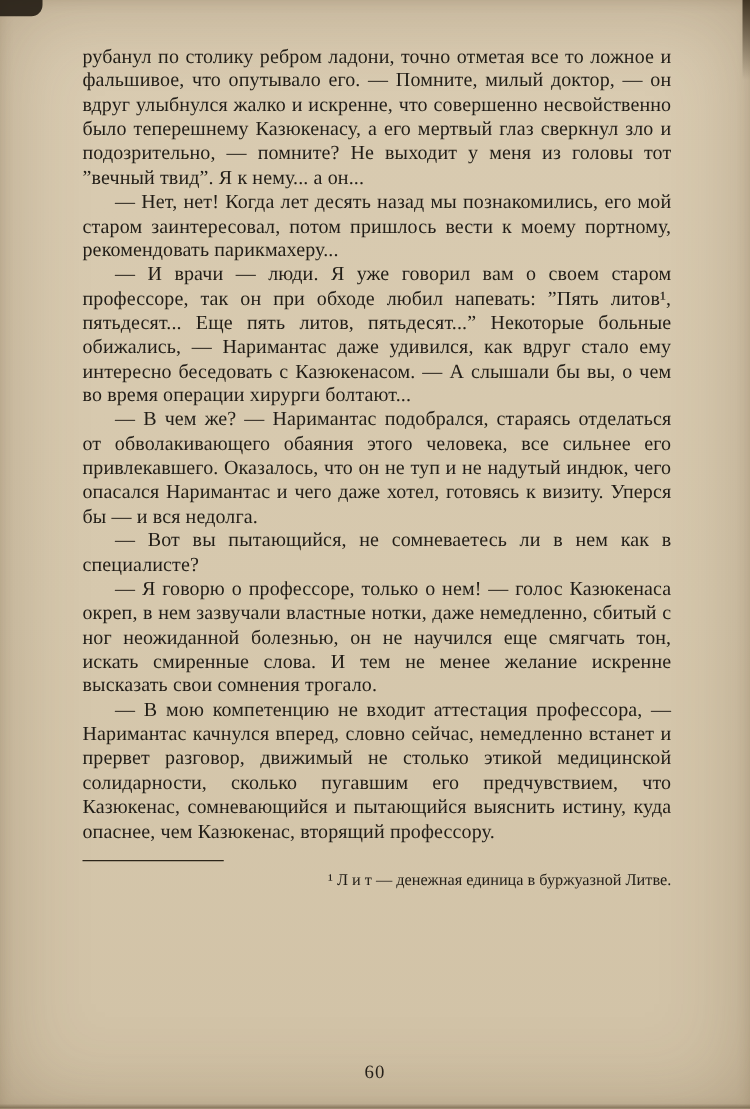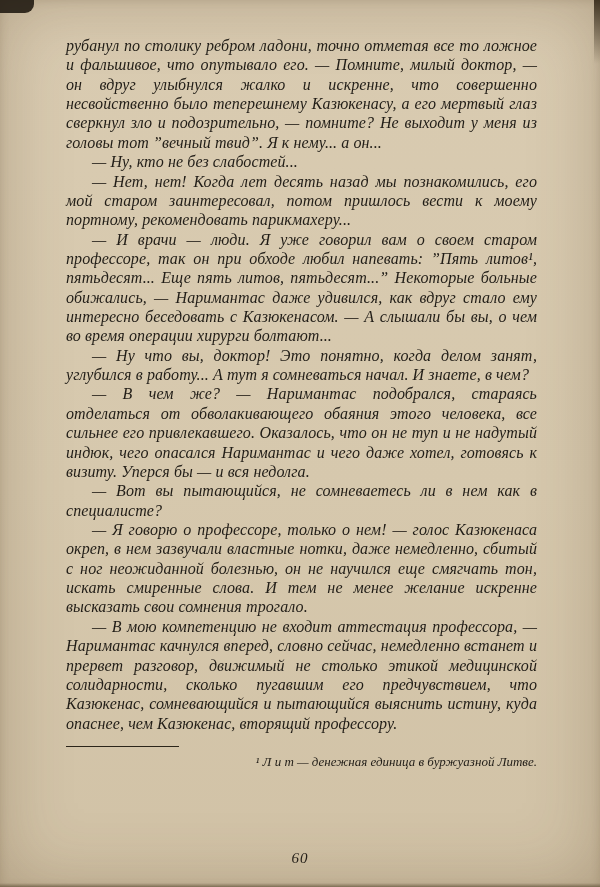--- a/index.html
+++ b/index.html
@@ -15,21 +15,20 @@
     font-family: "Liberation Serif", "DejaVu Serif", serif;
     color: #211d17;
   }
   .page {
     position: absolute;
     inset: 0;
     box-sizing: border-box;
     padding: 36px 63px 0 66px;
     background: linear-gradient(180deg, #d9cbb1 0%, #d6c8ad 55%, #d1c2a6 100%);
     box-shadow: inset 0 0 70px rgba(85, 62, 32, 0.28), inset 0 0 10px rgba(85, 62, 32, 0.18);
-    font-style: italic;
   }
   
   .mark-top-left {
     position: absolute;
     top: 0;
     left: 0;
     width: 34px;
     height: 13px;
     background: #221c13;
     border-bottom-right-radius: 9px;
@@ -98,24 +97,22 @@
 <body>
 
 <div class="page">
 
   <div class="mark-top-left"></div>
   <div class="edge-top-right"></div>
   <div class="edge-bottom"></div>
 
   <div class="text-block">
     <p class="para no-indent">рубанул по столику ребром ладони, точно отметая все то ложное и фальшивое, что опутывало его. — Помните, милый доктор, — он вдруг улыбнулся жалко и искренне, что совершенно несвойственно было теперешнему Казюкенасу, а его мертвый глаз сверкнул зло и подозрительно, — помните? Не выходит у меня из головы тот ”вечный твид”. Я к нему... а он...</p>
-    <p class="para">— Ну, кто не без слабостей...</p>
     <p class="para">— Нет, нет! Когда лет десять назад мы познакомились, его мой старом заинтересовал, потом пришлось вести к моему портному, рекомендовать парикмахеру...</p>
     <p class="para">— И врачи — люди. Я уже говорил вам о своем старом профессоре, так он при обходе любил напевать: ”Пять литов¹, пятьдесят... Еще пять литов, пятьдесят...” Некоторые больные обижались, — Наримантас даже удивился, как вдруг стало ему интересно беседовать с Казюкенасом. — А слышали бы вы, о чем во время операции хирурги болтают...</p>
-    <p class="para">— Ну что вы, доктор! Это понятно, когда делом занят, углубился в работу... А тут я сомневаться начал. И знаете, в чем?</p>
     <p class="para">— В чем же? — Наримантас подобрался, стараясь отделаться от обволакивающего обаяния этого человека, все сильнее его привлекавшего. Оказалось, что он не туп и не надутый индюк, чего опасался Наримантас и чего даже хотел, готовясь к визиту. Уперся бы — и вся недолга.</p>
     <p class="para">— Вот вы пытающийся, не сомневаетесь ли в нем как в специалисте?</p>
     <p class="para">— Я говорю о профессоре, только о нем! — голос Казюкенаса окреп, в нем зазвучали властные нотки, даже немедленно, сбитый с ног неожиданной болезнью, он не научился еще смягчать тон, искать смиренные слова. И тем не менее желание искренне высказать свои сомнения трогало.</p>
     <p class="para">— В мою компетенцию не входит аттестация профессора, — Наримантас качнулся вперед, словно сейчас, немедленно встанет и прервет разговор, движимый не столько этикой медицинской солидарности, сколько пугавшим его предчувствием, что Казюкенас, сомневающийся и пытающийся выяснить истину, куда опаснее, чем Казюкенас, вторящий профессору.</p>
   </div>
 
   <div class="footnote-area">
     <div class="footnote-rule"></div>
     <p class="footnote-text">¹ Л и т — денежная единица в буржуазной Литве.</p>
   </div>

